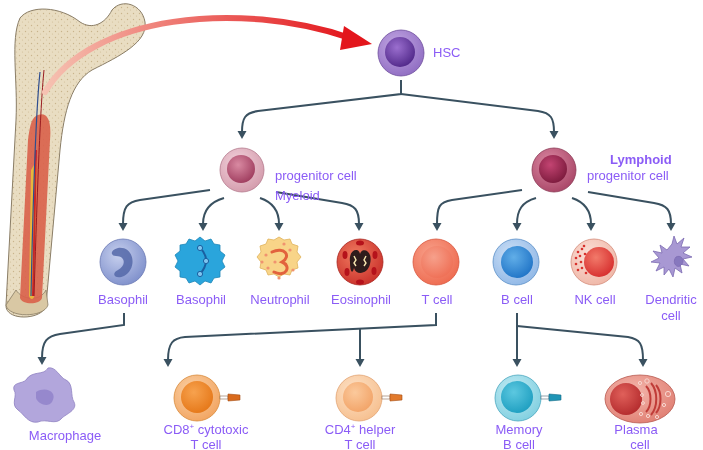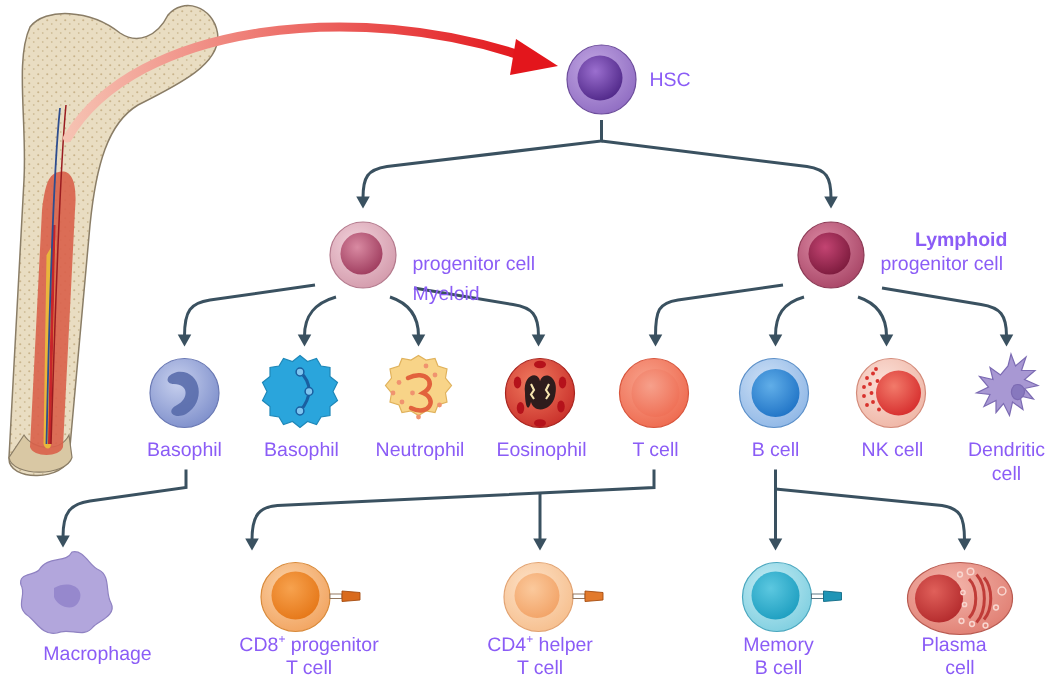--- a/index.html
+++ b/index.html
@@ -317,21 +317,21 @@
 <div class="lbl c" style="left:280px; top:292px;">Neutrophil</div>
 <div class="lbl c" style="left:361px; top:292px;">Eosinophil</div>
 <div class="lbl c" style="left:437px; top:292px;">T cell</div>
 <div class="lbl c" style="left:517px; top:292px;">B cell</div>
 <div class="lbl c" style="left:595px; top:292px;">NK cell</div>
 <div class="lbl c" style="left:671px; top:292px;">Dendritic</div>
 <div class="lbl c" style="left:671px; top:308px;">cell</div>
 
 <div class="lbl c" style="left:43px; top:428px;padding-left:44px;">Macrophage</div>
 
-<div class="lbl c" style="left:206px; top:422px;"><span>CD8</span><sup>+</sup><span> progenitor</span></div>
+<div class="lbl c" style="left:206px; top:422px;"><span>CD8</span><sup>+</sup><span> cytotoxic</span></div>
 <div class="lbl c" style="left:206px; top:437px;">T cell</div>
 
 <div class="lbl c" style="left:360px; top:422px;"><span>CD4</span><sup>+</sup><span> helper</span></div>
 <div class="lbl c" style="left:360px; top:437px;">T cell</div>
 
 <div class="lbl c" style="left:519px; top:422px;text-align:right;">Memory</div>
 <div class="lbl c" style="left:519px; top:437px;">B cell</div>
 
 <div class="lbl c" style="left:636px; top:422px;">Plasma</div>
 <div class="lbl c" style="left:640px; top:437px;">cell</div>

